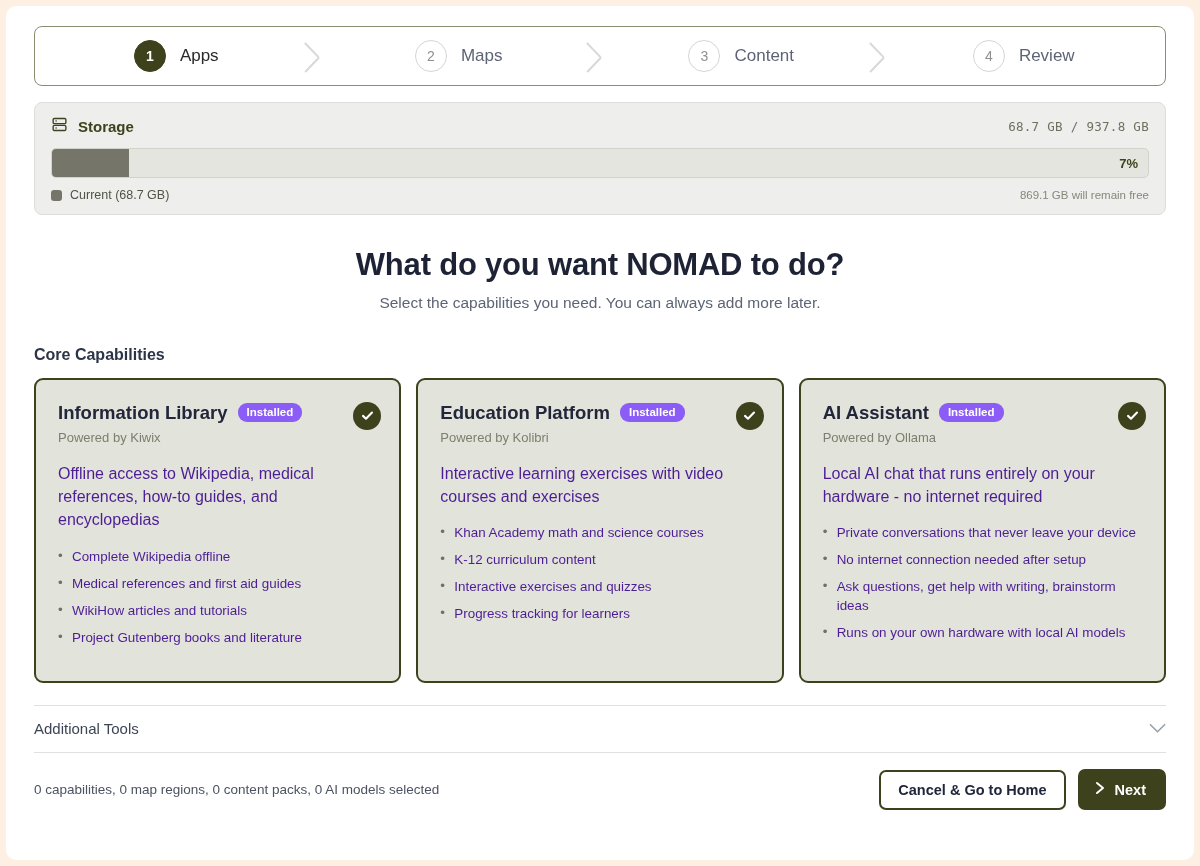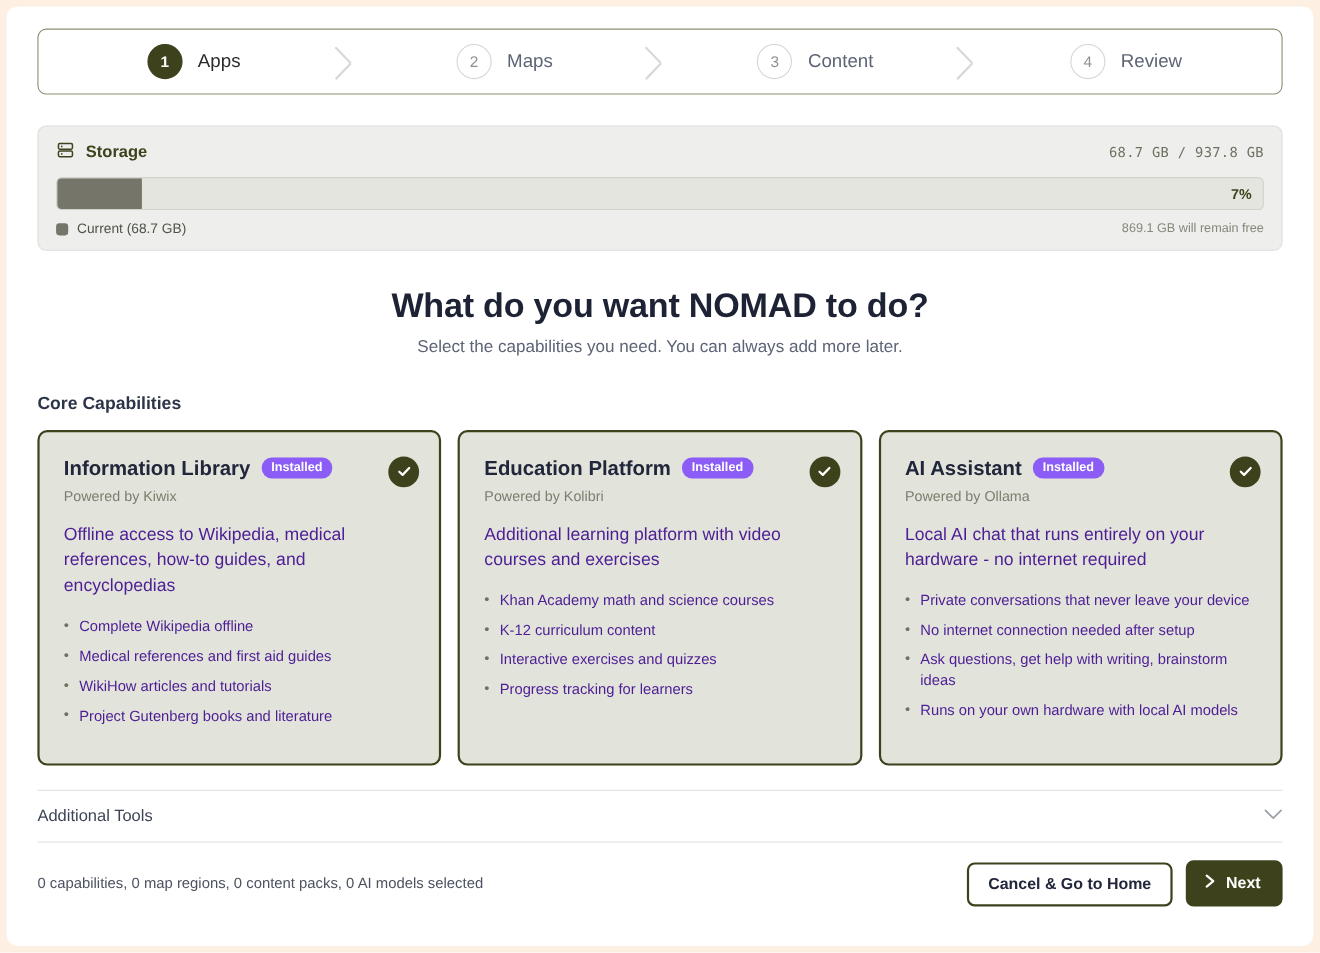--- a/index.html
+++ b/index.html
@@ -92,21 +92,21 @@
     font-size: 17px;
     color: #5c6475;
   }
   .step.active .step-label {
     color: #2a2a2a;
     font-weight: 400;
   }
 
   
   .storage {
-    margin-top: 28px;
+    margin-top: 16px;
     background: #eeeeec;
     border: 1px solid #dddddb;
     border-radius: 8px;
     padding: 13px 16px 12px 16px;
   }
   .storage-head {
     display: flex;
     align-items: center;
     justify-content: space-between;
   }
@@ -430,21 +430,21 @@
       <div class="check">
         <svg width="15" height="15" viewBox="0 0 16 16" fill="none" stroke="#ffffff" stroke-width="2.2" stroke-linecap="round" stroke-linejoin="round">
           <polyline points="3.2,8.4 6.4,11.4 12.8,4.8"></polyline>
         </svg>
       </div>
       <div class="card-head">
         <span class="card-name">Education Platform</span>
         <span class="badge">Installed</span>
       </div>
       <div class="card-sub">Powered by Kolibri</div>
-      <div class="card-desc">Additional learning platform with video courses and exercises</div>
+      <div class="card-desc">Interactive learning exercises with video courses and exercises</div>
       <ul class="card-list">
         <li>Khan Academy math and science courses</li>
         <li>K-12 curriculum content</li>
         <li>Interactive exercises and quizzes</li>
         <li>Progress tracking for learners</li>
       </ul>
     </div>
 
     <div class="card">
       <div class="check">

